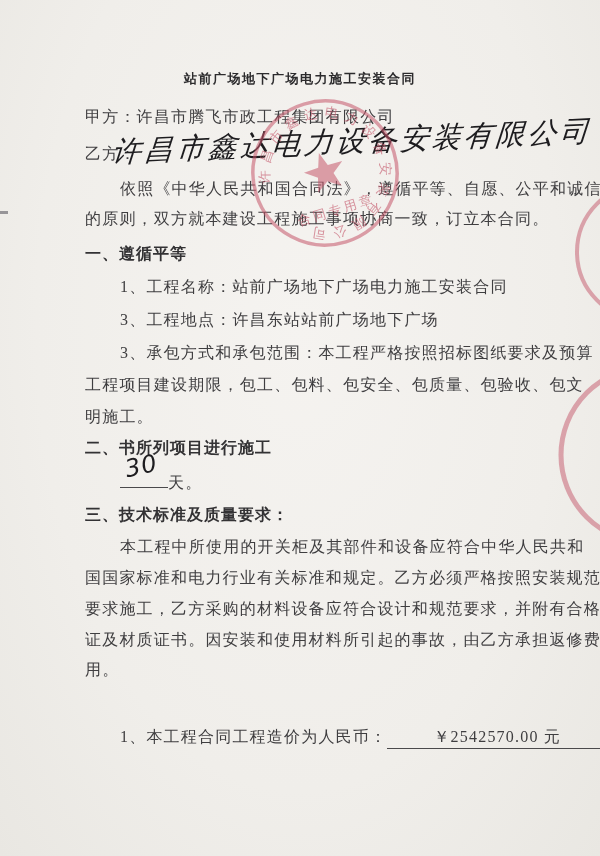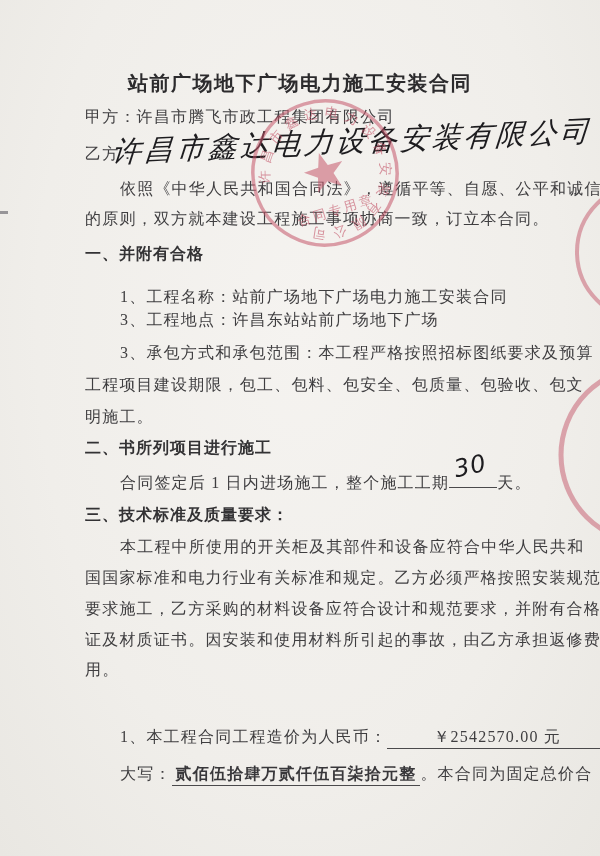--- a/index.html
+++ b/index.html
@@ -11,21 +11,21 @@
   }
   .line{
     position:absolute;white-space:nowrap;
     font-size:16px;line-height:22px;letter-spacing:1.2px;color:#3f3e40;
   }
   .lft{left:85px;}
   .ind{left:120px;}
   .doc-title{
     position:absolute;top:70px;left:0;width:600px;margin:0;text-align:center;
     font-family:"Liberation Sans","DejaVu Sans",sans-serif;
-    font-size:20px;font-weight:bold;letter-spacing:1.5px;color:#2c2b2d;
+    font-size:13px;font-weight:bold;letter-spacing:1.5px;color:#2c2b2d;
   }
   .head{
     font-family:"Liberation Sans","DejaVu Sans",sans-serif;
     font-weight:bold;color:#333234;letter-spacing:1px;
   }
   .hand{
     font-family:"DejaVu Sans","Liberation Sans",sans-serif;
     font-style:italic;color:#1d1c1f;
   }
   .party-b-hand{
@@ -58,44 +58,41 @@
   <div class="line lft" style="top:106px">
     <span>甲方：</span><span>许昌市腾飞市政工程集团有限公司</span>
   </div>
 
   <div class="line lft" style="top:143px">乙方：</div>
   <div class="hand party-b-hand">许昌市鑫达电力设备安装有限公司</div>
 
   <div class="line ind" style="top:178px">依照《中华人民共和国合同法》，遵循平等、自愿、公平和诚信</div>
   <div class="line lft" style="top:208px">的原则，双方就本建设工程施工事项协商一致，订立本合同。</div>
 
-  <div class="line lft head" style="top:243px">一、并附有合格</div>
-  <div class="line ind" style="top:286px">1、工程名称：站前广场地下广场电力施工安装合同</div>
+  <div class="line lft head" style="top:243px">一、遵循平等</div>
+  <div class="line ind" style="top:276px">1、工程名称：站前广场地下广场电力施工安装合同</div>
   <div class="line ind" style="top:309px">3、工程地点：许昌东站站前广场地下广场</div>
   <div class="line ind" style="top:342px">3、承包方式和承包范围：本工程严格按照招标图纸要求及预算</div>
   <div class="line lft" style="top:374px">工程项目建设期限，包工、包料、包安全、包质量、包验收、包文</div>
   <div class="line lft" style="top:406px">明施工。</div>
 
   <div class="line lft head" style="top:437px">二、书所列项目进行施工</div>
   <div class="line ind" style="top:469px">
-    <span>合同签定后 1 日内进场施工，整个施工工期</span><span class="blank blank-duration"><span class="hand hand-30">30</span></span><span>天。</span>
+    <span class="blank blank-duration"><span class="hand hand-30">30</span></span><span>天。</span>
   </div>
 
   <div class="line lft head" style="top:504px">三、技术标准及质量要求：</div>
   <div class="line ind" style="top:536px">本工程中所使用的开关柜及其部件和设备应符合中华人民共和</div>
   <div class="line lft" style="top:598px">要求施工，乙方采购的材料设备应符合设计和规范要求，并附有合格</div>
   <div class="line lft" style="top:567px">国国家标准和电力行业有关标准和规定。乙方必须严格按照安装规范</div>
   <div class="line lft" style="top:629px">证及材质证书。因安装和使用材料所引起的事故，由乙方承担返修费</div>
   <div class="line lft" style="top:659px">用。</div>
 
   <div class="line ind" style="top:726px">
     <span>1、本工程合同工程造价为人民币：</span><span class="blank blank-price"><span>￥2542570.00  元</span></span>
-  </div>
-  <div class="line ind" style="top:763px">
-    <span>大写：</span><span class="blank blank-caps"><span>贰佰伍拾肆万贰仟伍百柒拾元整</span></span><span>。本合同为固定总价合</span>
   </div>
 
   <svg class="stamp stamp-main" width="158" height="158" viewBox="0 0 158 158">
     <circle cx="79" cy="79" r="72" fill="none" stroke-width="3.5" opacity="0.55" stroke="#c4566a"></circle>
     <defs>
       <path id="mainRing" d="M 23,79 A 56,56 0 1 1 135,79 A 56,56 0 1 1 23,79" fill="none"></path>
     </defs>
     <text font-size="13.5" letter-spacing="6" opacity="0.62" fill="#c4566a">
       <textPath href="#mainRing" startOffset="6">许昌市鑫达电力设备安装有限公司</textPath>
     </text>

